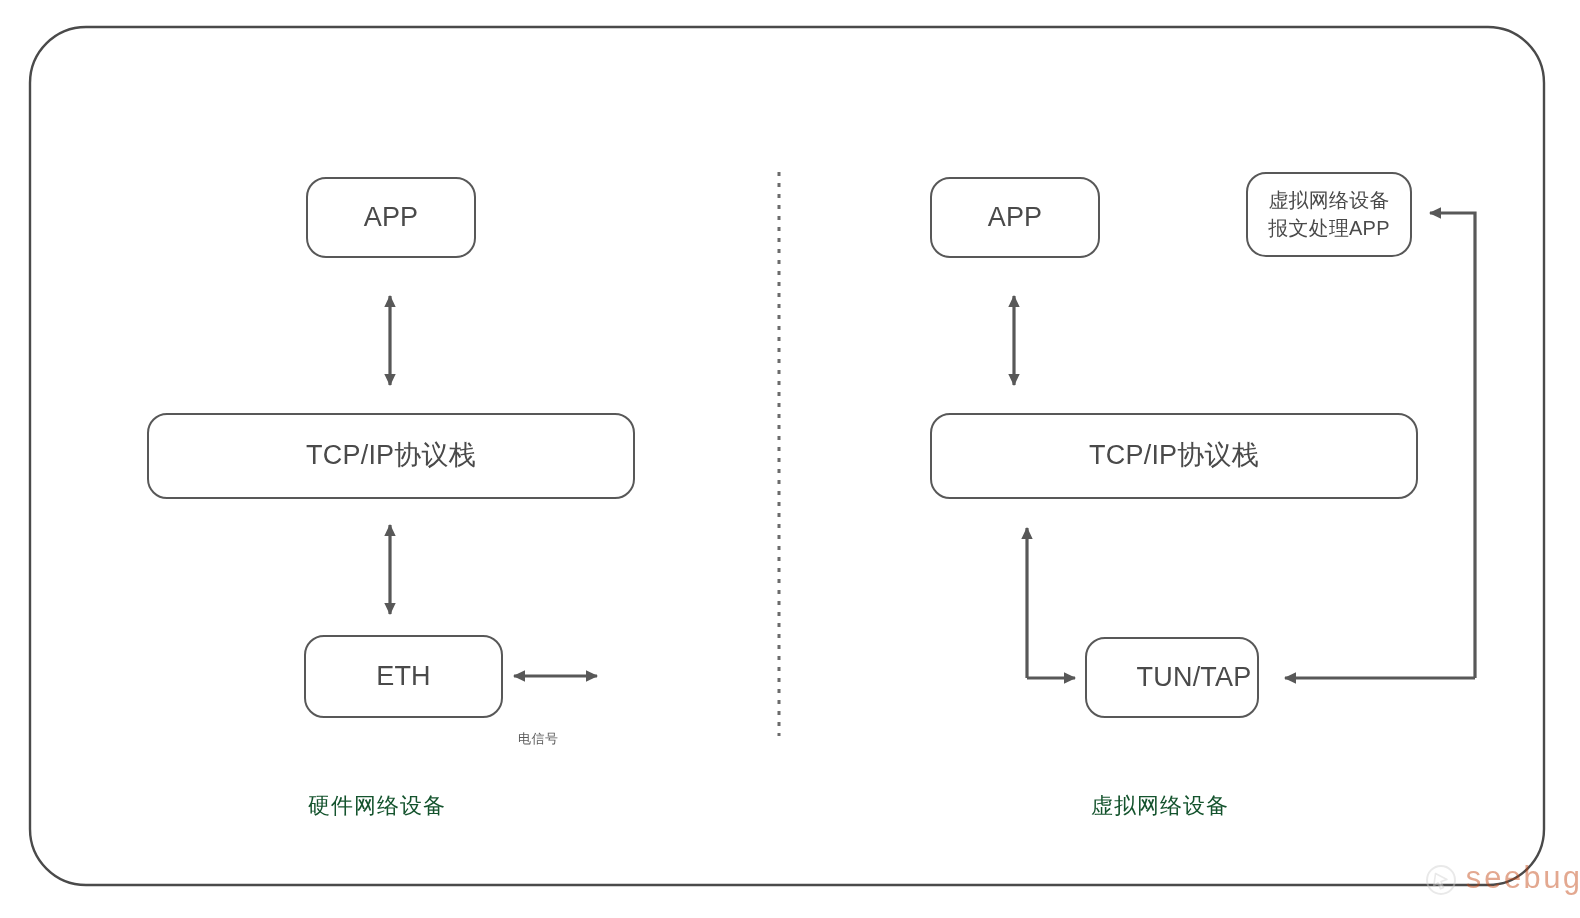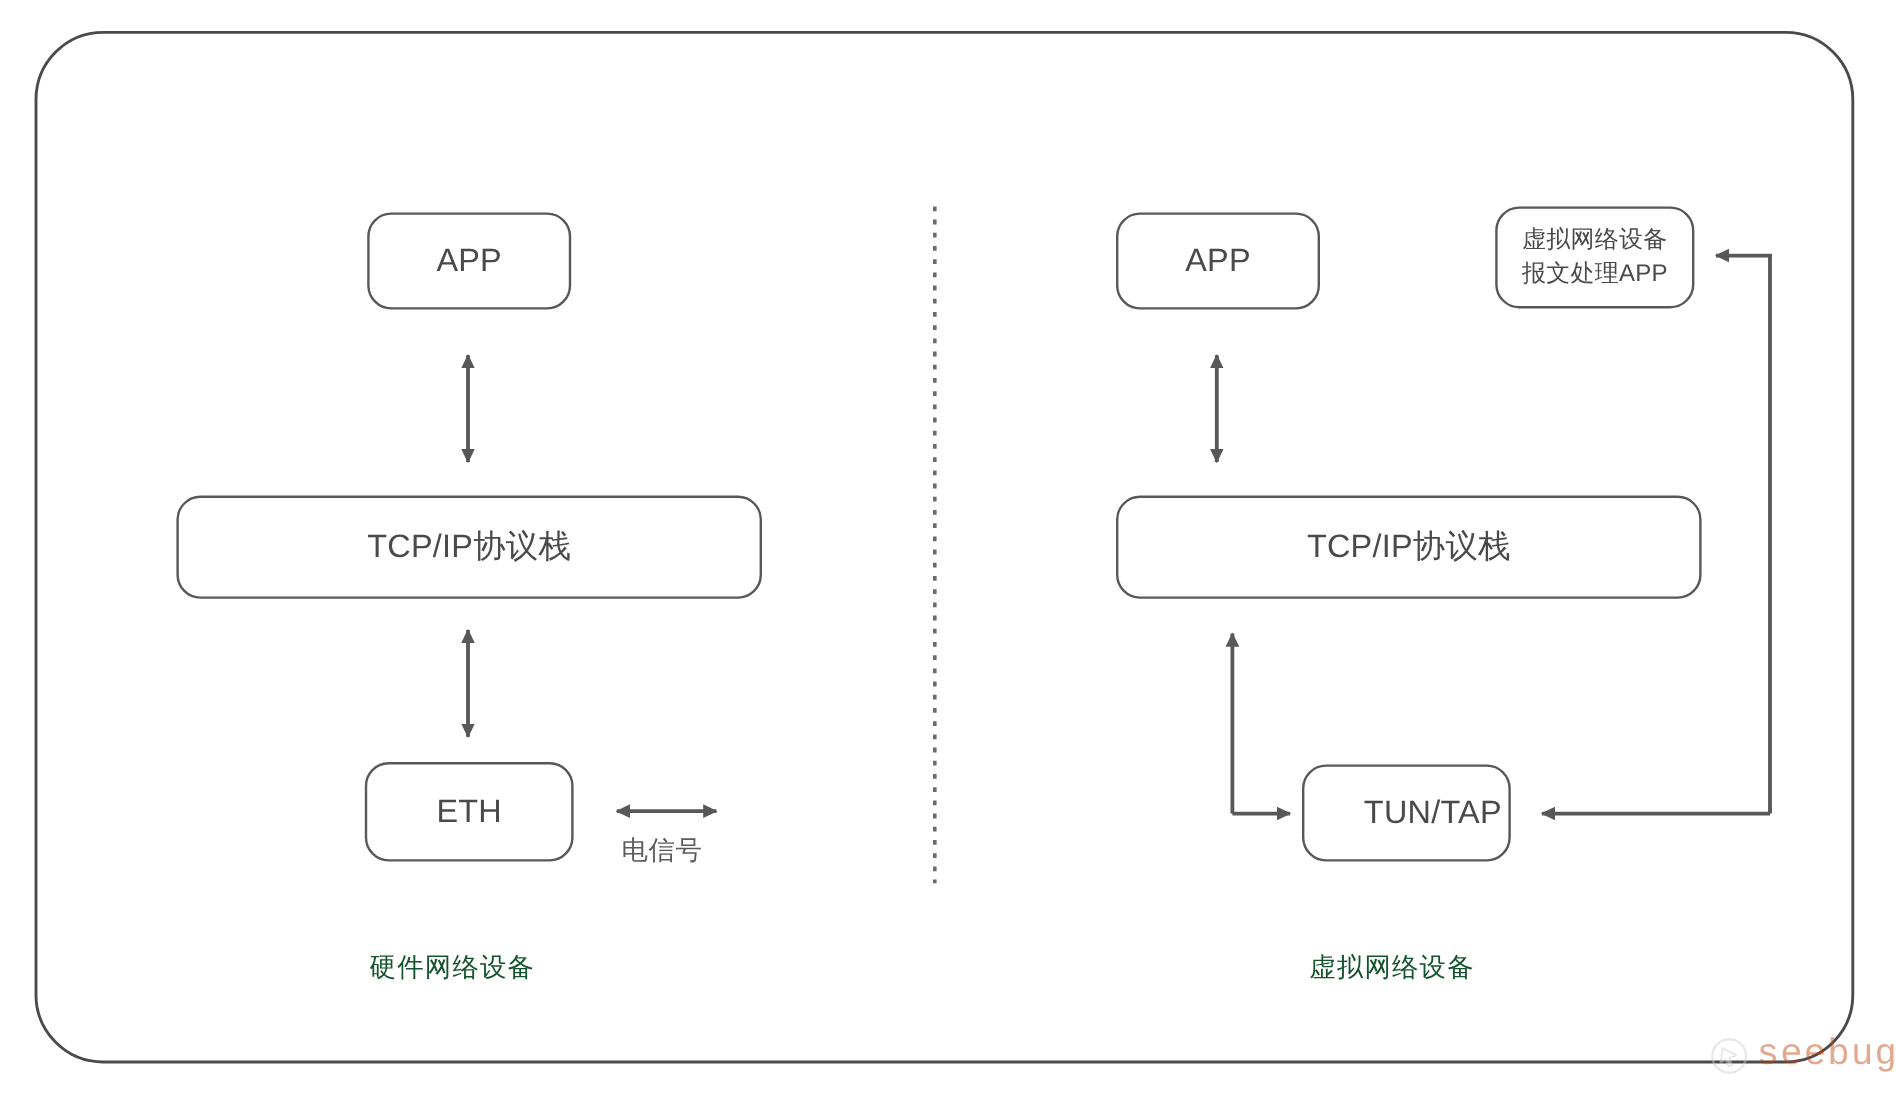--- a/index.html
+++ b/index.html
@@ -46,24 +46,25 @@
     position: absolute;
     color: #14532d;
     font-size: 22px;
     letter-spacing: 1px;
     white-space: nowrap;
     z-index: 3;
   }
   .edge-label {
     position: absolute;
     color: #5a5a5a;
-    font-size: 22px;
+    font-size: 13px;
     letter-spacing: 0.5px;
     white-space: nowrap;
     z-index: 3;
+    margin-top: 36px;
   }
   #watermark {
     position: absolute;
     z-index: 4;
     display: flex;
     align-items: center;
     gap: 6px;
     opacity: 0.45;
   }
   #watermark .wm-text {
@@ -111,21 +112,21 @@
   </svg>
 
   <div class="node" style="left:306px; top:177px; width:170px; height:81px; border-radius:20px;">
     <span>APP</span>
   </div>
 
   <div class="node" style="left:147px; top:413px; width:488px; height:86px; border-radius:20px;">
     <span>TCP/IP协议栈</span>
   </div>
 
-  <div class="node" style="left:304px; top:635px; width:174px; height:83px; border-radius:20px;">
+  <div class="node" style="left:304px; top:635px; width:199px; height:83px; border-radius:20px;">
     <span>ETH</span>
   </div>
 
   <div class="edge-label" style="left:518px; top:694px;">电信号</div>
 
   <div class="caption" style="left:308px; top:791px;">硬件网络设备</div>
 
   <div class="node" style="left:930px; top:177px; width:170px; height:81px; border-radius:20px;">
     <span>APP</span>
   </div>

